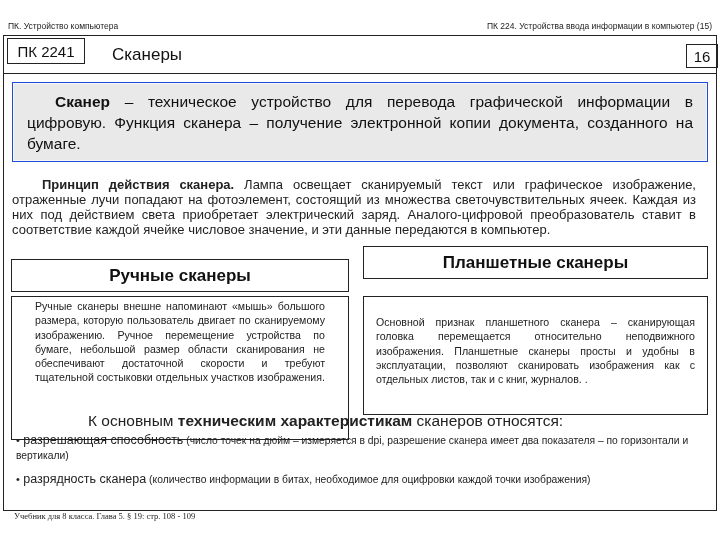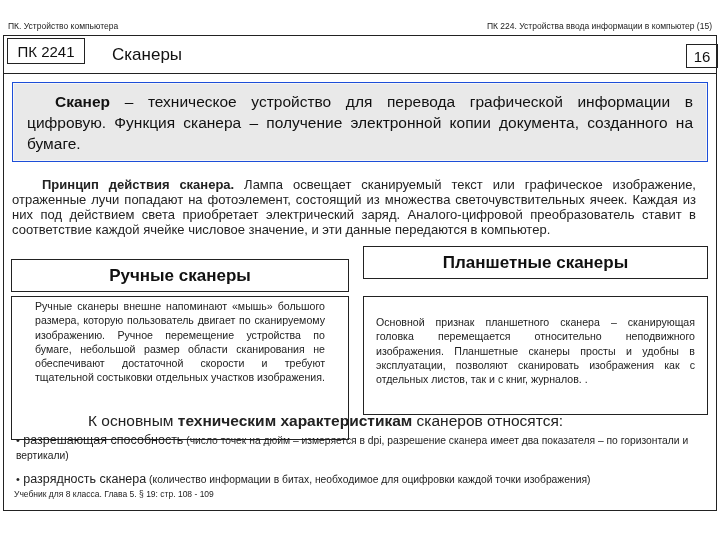--- a/index.html
+++ b/index.html
@@ -21,21 +21,21 @@
   .hand-head { left:11px; top:259px; width:338px; }
   .flat-head { left:363px; top:246px; width:345px; }
   .text-box { border:1px solid #222; box-sizing:border-box; font-size:10.6px; line-height:14.3px; text-align:justify; color:#222; background:#fff; }
   .hand-body { left:11px; top:296px; width:338px; height:144px; padding:2px 23px; }
   .flat-body { left:363px; top:296px; width:345px; height:119px; padding:18px 12px 0 12px; }
   .tech-heading { left:48px; top:412px; font-size:15.5px; color:#222;margin-left:40px; }
   .tech-heading b { font-weight:bold; }
   .tech-list { left:16px; top:433px; width:690px; font-size:11px; line-height:15px; color:#222; }
   .tech-list .term { font-size:12.5px; }
   .tech-list .note { font-size:10.3px; }
-  .footer { left:14px; top:489px; font-size:8.5px; color:#222; }
+  .footer { left:14px; top:511px; font-size:8.5px; color:#222;font-family:Liberation Serif, serif; }
 </style>
 </head>
 <body>
 
 <div class="abs hdr-left">ПК. Устройство  компьютера</div>
 <div class="abs hdr-right">ПК 224. Устройства ввода информации в компьютер (15)</div>
 
 <div class="abs frame"></div>
 <div class="abs titlebar"></div>
 <div class="abs code-box">ПК 2241</div>

